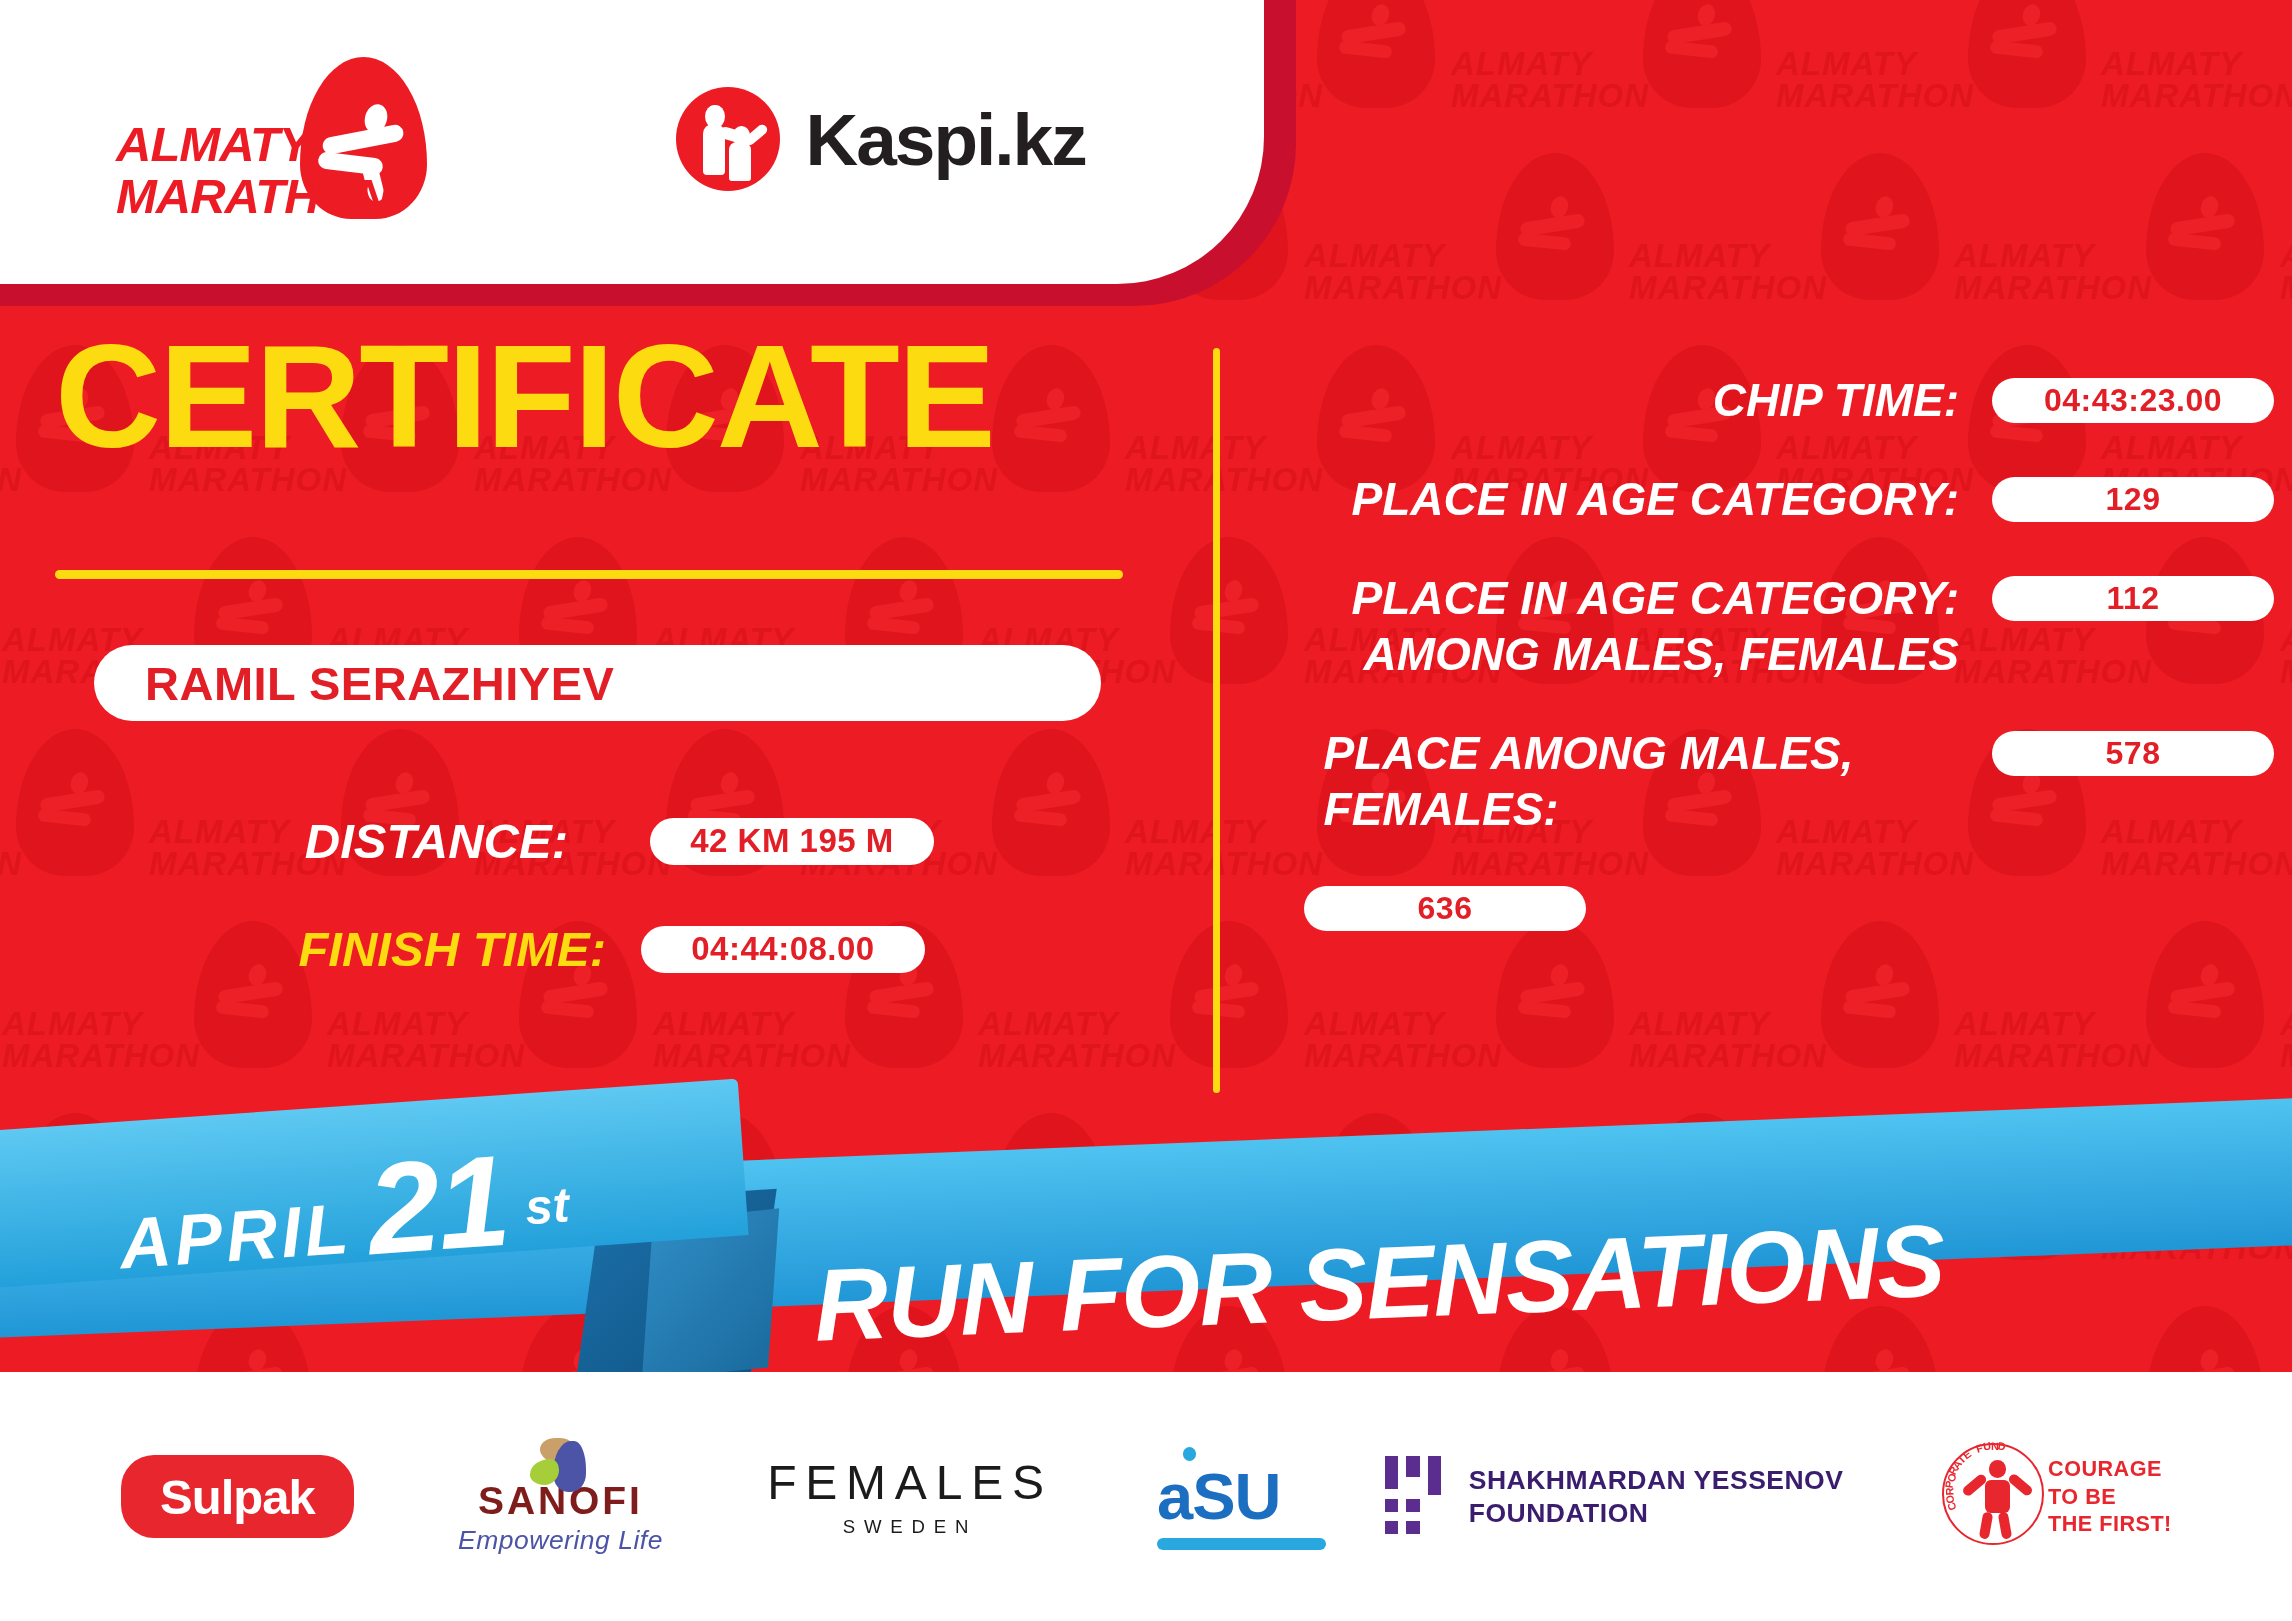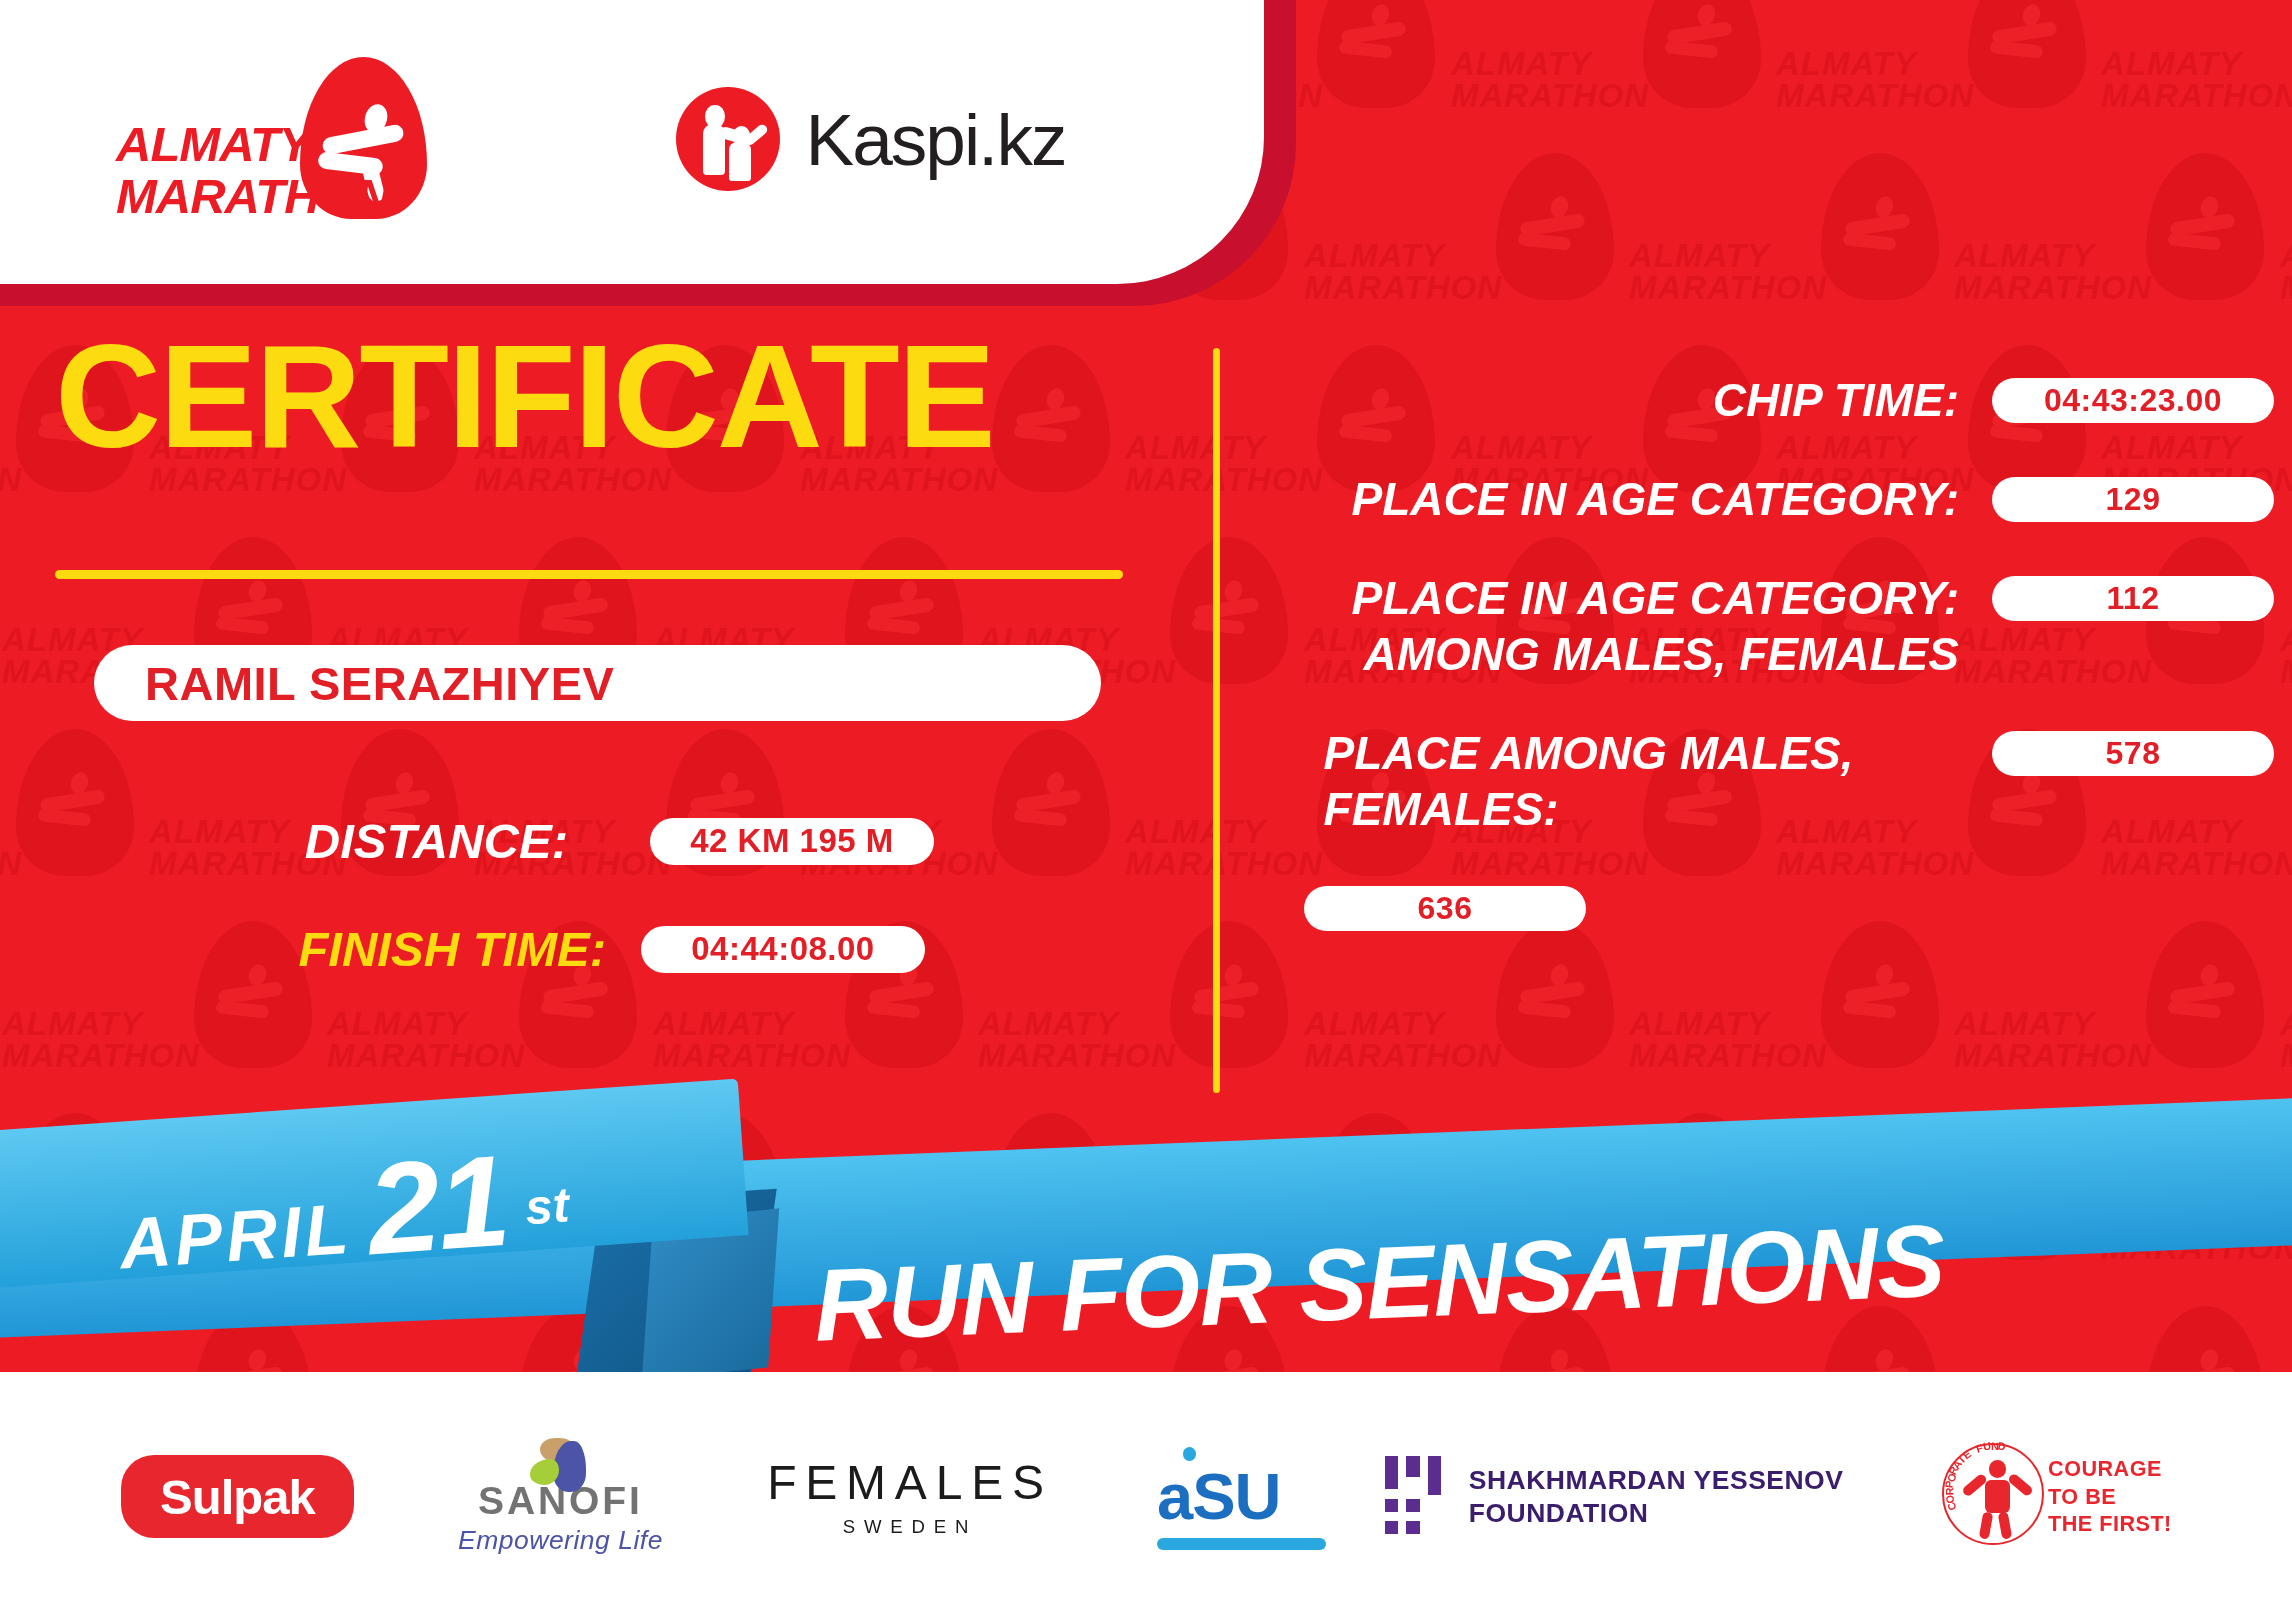--- a/index.html
+++ b/index.html
@@ -128,21 +128,21 @@
     width:104px; height:104px; border-radius:50%;
     background:#ec1b24; position:relative; overflow:hidden;
   }
   #k-adult-head { position:absolute; left:29px; top:17.6px; width:19.6px; height:23.5px; background:#fff; border-radius:50%; }
   #k-adult-body { position:absolute; left:27.4px; top:37px; width:21.6px; height:51px; background:#fff; border-radius:9.8px 9.8px 3.9px 3.9px; }
   #k-adult-arm { position:absolute; left:43px; top:43px; width:33px; height:11.8px; background:#fff; border-radius:7.8px; transform:rotate(16deg); }
   #k-child-head { position:absolute; left:57px; top:39px; width:16.7px; height:19.6px; background:#fff; border-radius:50%; }
   #k-child-body { position:absolute; left:53px; top:55px; width:21.6px; height:39px; background:#fff; border-radius:7.8px 7.8px 2.9px 2.9px; }
   #k-child-arm { position:absolute; left:67px; top:43px; width:25.5px; height:9.8px; background:#fff; border-radius:7.8px; transform:rotate(-40deg); }
   #kaspi-word {
-    color:#231f20; font-weight:normal; font-size:73px; letter-spacing:-2px;
+    color:#231f20; font-weight:bold; font-size:73px; letter-spacing:-2px;
   }
 
   
   #left-col { position:absolute; left:0; top:294px; width:1210px; z-index:7; }
   #cert-title {
     position:absolute; left:55px; top:29px;
     color:#fcdc10; font-weight:bold;
     font-size:147px; line-height:147px;
     letter-spacing:-2px;
   }
@@ -282,21 +282,21 @@
     background:#e8262d; border-radius:33px;
     padding:13.7px 39px;
     color:#ffffff; font-weight:bold; font-size:49px; letter-spacing:-1px;
   }
   
   #sp-sanofi { flex-direction:column; gap:2px; }
   #sanofi-mark { position:relative; width:69px; height:57px; margin-bottom:3.9px; }
   #sanofi-blue { position:absolute; left:27.4px; top:3.9px; width:33px; height:51px; background:#4b54a6; border-radius:60% 40% 50% 50% / 70% 60% 40% 40%; }
   #sanofi-tan  { position:absolute; left:13.7px; top:0px; width:35px; height:25.5px; background:#c9a06a; border-radius:50% 50% 40% 60%; }
   #sanofi-green{ position:absolute; left:3.9px; top:21.6px; width:29px; height:25.5px; background:#a6ce39; border-radius:70% 30% 50% 50% / 60% 40% 60% 40%; }
-  #sanofi-name { color:#737373; font-weight:bold; font-size:39px; letter-spacing:2.9px; }
+  #sanofi-name { color:#7f1d1d; font-weight:bold; font-size:39px; letter-spacing:2.9px; }
   #sanofi-tag  { color:#4b54a6; font-style:italic; font-size:26.5px; letter-spacing:0.5px; }
   
   #sp-oriflame { flex-direction:column; gap:5.9px; }
   #oriflame-name { color:#1b1b1b; font-size:48px; letter-spacing:8.8px; }
   #oriflame-sub  { color:#1b1b1b; font-size:18.6px; letter-spacing:8.8px; }
   
   #sp-ua { flex-direction:column; gap:7.8px; }
   #ua-mark { position:relative; width:125px; height:74px; }
   #ua-l { position:absolute; left:0; top:0; width:57px; height:74px; background:#111; border-radius:27.4px 5.9px 39px 39px; }
   #ua-r { position:absolute; right:0; top:0; width:57px; height:74px; background:#111; border-radius:5.9px 27.4px 39px 39px; }

